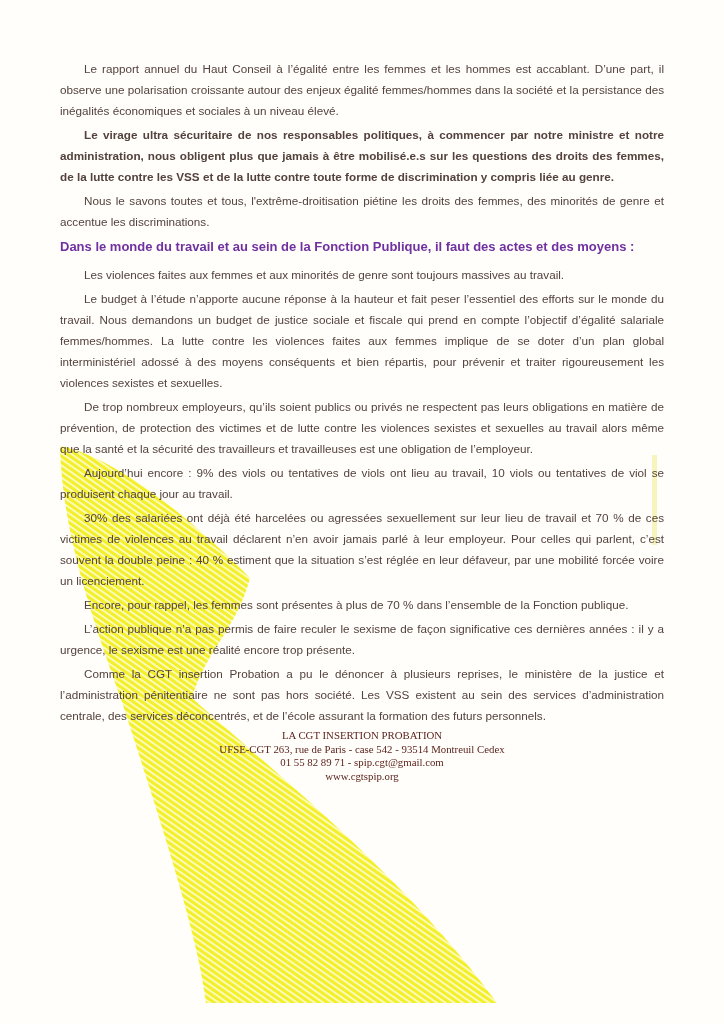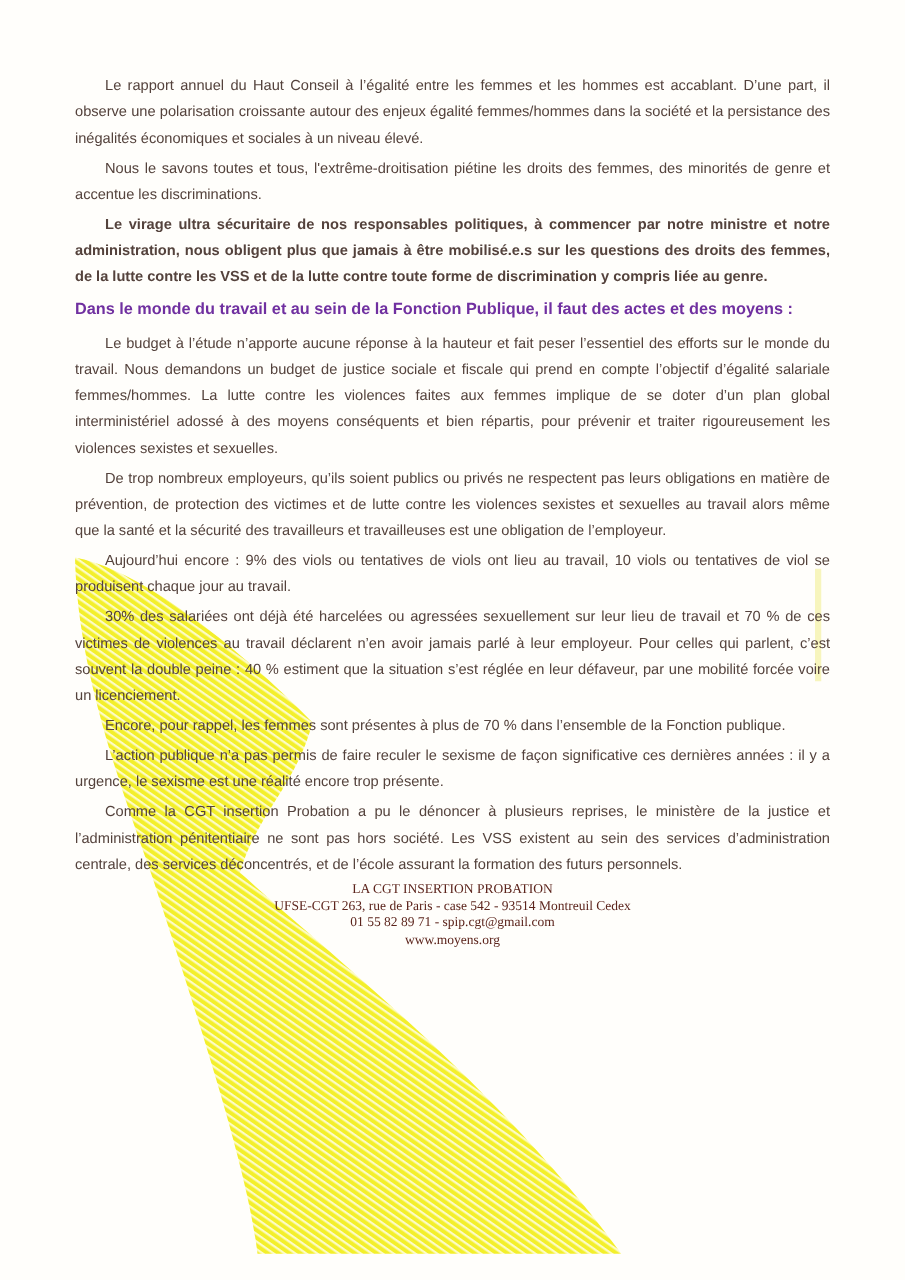--- a/index.html
+++ b/index.html
@@ -72,26 +72,27 @@
              C 198 935, 160 820, 122 702
              C 90 612, 62 530, 60 446
              Z" fill="url(#hatch)" opacity="0.96"></path>
     <rect x="652" y="455" width="5" height="90" fill="#f5f2ae" opacity="0.8"></rect>
   </svg>
 
   <div class="content">
 
     <p class="para">Le rapport annuel du Haut Conseil à l’égalité entre les femmes et les hommes est accablant. D’une part, il observe une polarisation croissante autour des enjeux égalité femmes/hommes dans la société et la persistance des inégalités économiques et sociales à un niveau élevé.</p>
 
+    <p class="para bold">Le virage ultra sécuritaire de nos responsables politiques, à commencer par notre ministre et  notre administration, nous obligent plus que jamais à être mobilisé.e.s sur les questions des droits des femmes, de la lutte contre les VSS et de la lutte contre toute forme de discrimination y compris liée au genre.</p>
+
     <p class="para">Nous le savons toutes et tous, l'extrême-droitisation piétine les droits des femmes, des minorités de genre et accentue les discriminations.</p>
-
-    <p class="para bold">Le virage ultra sécuritaire de nos responsables politiques, à commencer par notre ministre et  notre administration, nous obligent plus que jamais à être mobilisé.e.s sur les questions des droits des femmes, de la lutte contre les VSS et de la lutte contre toute forme de discrimination y compris liée au genre.</p>
 
     <p class="heading">Dans le monde du travail et au sein de la Fonction Publique, il faut des actes et des moyens :</p>
 
+    <p class="para">Les violences faites aux femmes et aux minorités de genre sont toujours massives au travail.</p>
 
     <p class="para">Le budget à l’étude n’apporte aucune réponse à la hauteur et fait peser l’essentiel des efforts sur le monde du travail. Nous demandons un budget de justice sociale et fiscale qui prend en compte l’objectif d’égalité salariale femmes/hommes. La lutte contre les violences faites aux femmes implique de se doter d’un plan global interministériel adossé à des moyens conséquents et bien répartis, pour prévenir et traiter rigoureusement les violences sexistes et sexuelles.</p>
 
     <p class="para">De trop nombreux employeurs, qu’ils soient publics ou privés ne respectent pas leurs obligations en matière de prévention, de protection des victimes et de lutte contre les violences sexistes et sexuelles au travail alors même que la santé et la sécurité des travailleurs et travailleuses est une obligation de l’employeur.</p>
 
     <p class="para">Aujourd’hui encore : 9% des viols ou tentatives de viols ont lieu au travail, 10 viols ou tentatives de viol se produisent chaque jour au travail.</p>
 
     <p class="para">30% des salariées ont déjà été harcelées ou agressées sexuellement sur leur lieu de travail et 70 % de ces victimes de violences au travail déclarent n’en avoir jamais parlé à leur employeur. Pour celles qui parlent, c’est souvent la double peine : 40 % estiment que la situation s’est réglée en leur défaveur, par une mobilité forcée voire un licenciement.</p>
 
     <p class="para">Encore, pour rappel, les femmes sont présentes à plus de 70 % dans l’ensemble de la Fonction publique.</p>
@@ -99,17 +100,17 @@
 
     <p class="para">L’action publique n’a pas permis de faire reculer le sexisme de façon significative ces dernières années : il y a urgence, le sexisme est une réalité encore trop présente.</p>
 
 
     <p class="para">Comme la CGT insertion Probation a pu le dénoncer à plusieurs reprises, le ministère de la justice et l’administration pénitentiaire ne sont pas hors société. Les VSS existent au sein des services d’administration centrale, des services déconcentrés, et de l’école assurant la formation des futurs personnels.</p>
 
     <div class="footer">
       <div>LA CGT INSERTION PROBATION</div>
       <div>UFSE-CGT 263, rue de Paris - case 542 - 93514 Montreuil Cedex</div>
       <div>01 55 82 89 71 -  spip.cgt@gmail.com</div>
-      <div>www.moyens.org</div>
+      <div>www.cgtspip.org</div>
     </div>
 
   </div>
 </div>
 
 </body></html>

